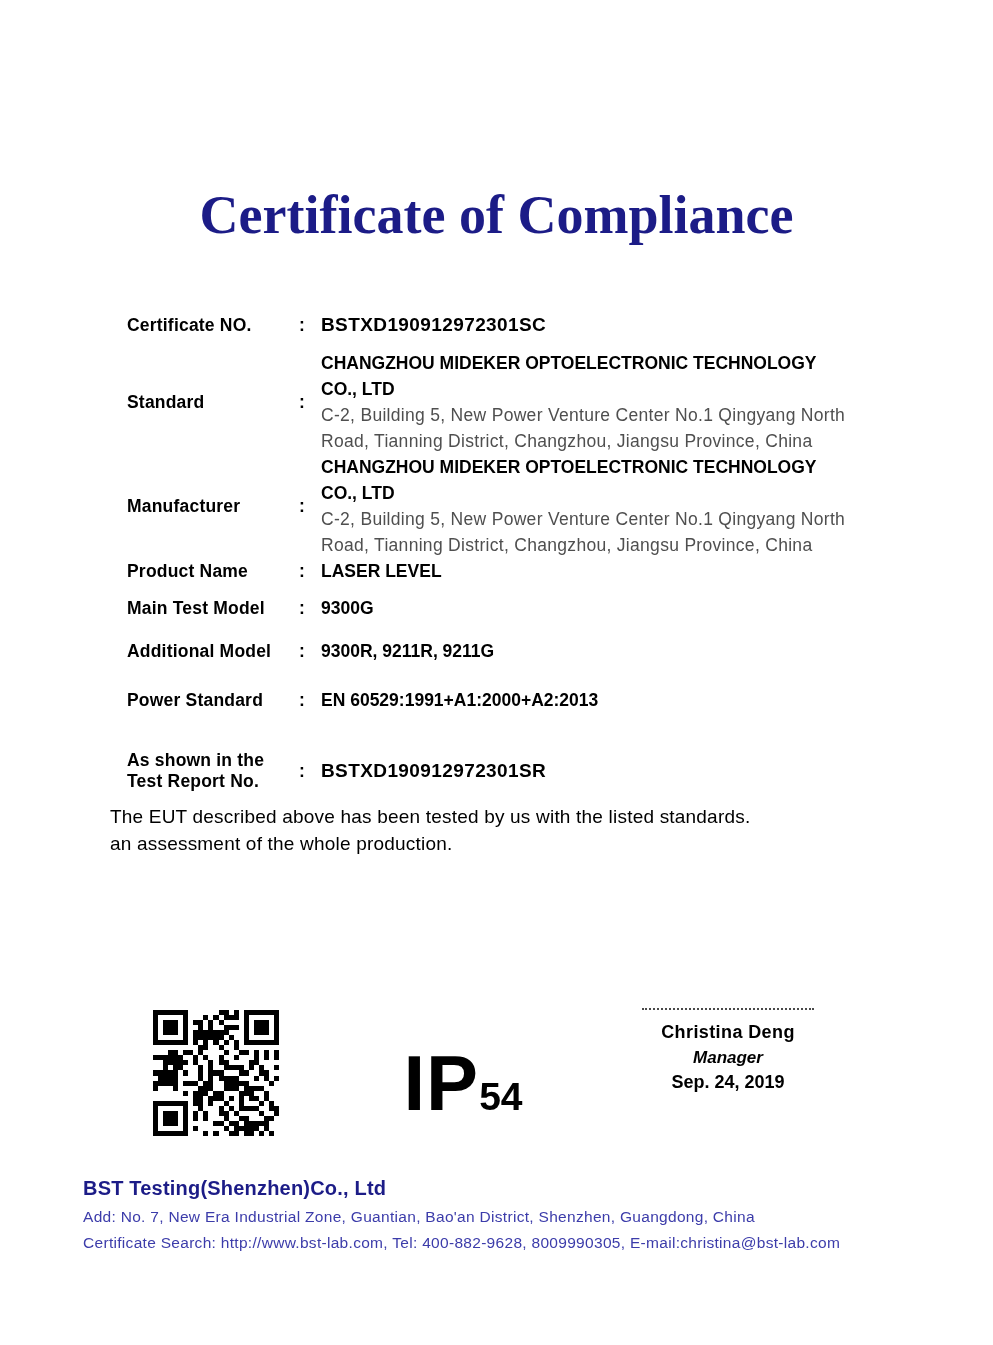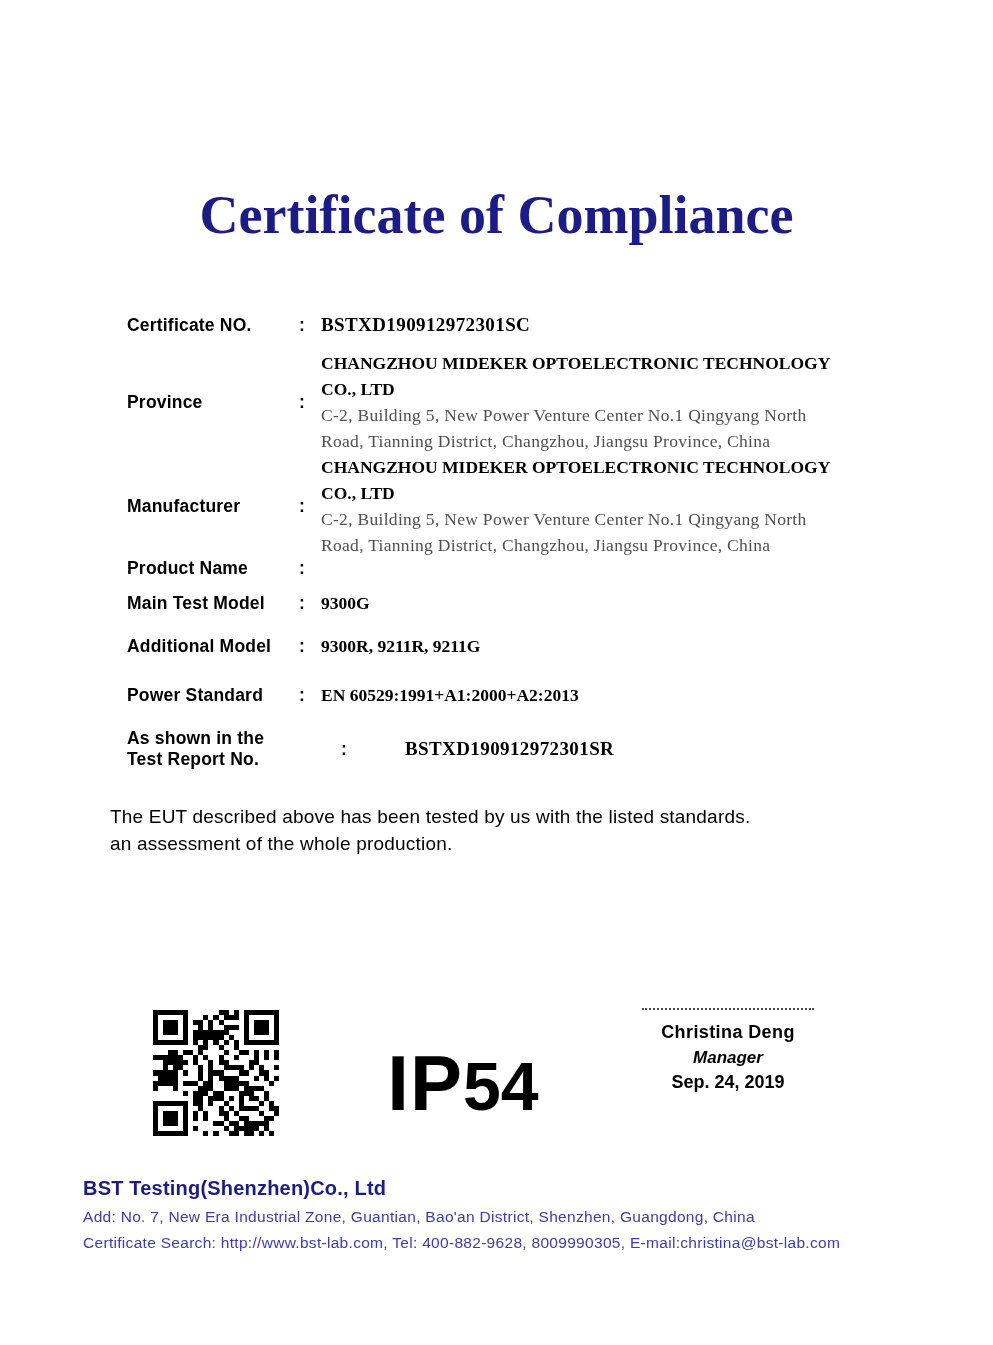--- a/index.html
+++ b/index.html
@@ -24,42 +24,42 @@
     font-size: 17.5px;
   }
   .row { display: flex; align-items: center; }
   .lbl {
     flex: 0 0 172px; width: 172px;
     font-weight: 700; line-height: 21px;
     letter-spacing: 0.2px; white-space: pre-line;
   }
   .colon { flex: 0 0 22px; width: 22px; font-weight: 700; }
   .val { flex: 1; }
-  .vline { line-height: 26px; font-family: Liberation Serif, serif; }
+  .vline { line-height: 26px; }
   .v-bold { font-weight: 700; }
   .v-strong { font-weight: 700; font-size: 19px; letter-spacing: 0.4px; }
   .v-addr { color: var(--address-gray, #4f4f4f); letter-spacing: 0.3px; }
   .row-cert { margin-bottom: 12px; }
   .row-main { margin-top: 11px; }
   .row-additional { margin-top: 17px; }
   .row-standard { margin-top: 23px; }
-  .row-report { margin-top: 20px; gap: 42px; }
+  .row-report { margin-top: 37px; }
   .statement {
     position: absolute; top: 804px; left: 110px; width: 782px;
     font-size: 19px; line-height: 26.5px; letter-spacing: 0.2px;
   }
   .st-just { text-align: justify; text-align-last: justify; }
   .qr { position: absolute; left: 153px; top: 1010px; width: 126px; height: 126px; fill: #000; }
   .ip-badge {
     position: absolute; left: 348px; top: 1044px; width: 230px;
     display: flex; align-items: baseline; justify-content: center;
     font-weight: 700; color: #000;
   }
   .ip-prefix { font-size: 78px; line-height: 1; letter-spacing: 1px; }
-  .ip-digits { font-size: 68px; line-height: 1; }
+  .ip-digits { font-size: 39px; line-height: 1; }
   .signature { position: absolute; left: 618px; top: 998px; width: 220px; text-align: center; }
   .sig-line { width: 172px; margin: 0 auto 10px auto; height: 10px; border-bottom: 2px dotted #4a4a4a; }
   .sig-name { font-size: 18px; font-weight: 600; letter-spacing: 0.4px; line-height: 25px; text-align: center; }
   .sig-role { font-size: 17px; font-weight: 700; line-height: 25px; font-style: italic; }
   .sig-date { font-size: 18px; font-weight: 700; line-height: 25px; }
   .footer { position: absolute; left: 83px; top: 1176px; width: 810px; }
   .footer-company {
     color: var(--title-navy, #1c1c87);
     font-size: 20px; font-weight: 700; letter-spacing: 0.2px; line-height: 24px;
   }
@@ -83,21 +83,21 @@
 
     <div class="row row-cert">
       <div class="lbl">Certificate NO.</div>
       <div class="colon">:</div>
       <div class="val">
         <div class="vline v-strong">BSTXD190912972301SC</div>
       </div>
     </div>
 
     <div class="row">
-      <div class="lbl">Province</div>
+      <div class="lbl">Standard</div>
       <div class="colon">:</div>
       <div class="val">
         <div class="vline v-bold">CHANGZHOU MIDEKER OPTOELECTRONIC TECHNOLOGY</div>
         <div class="vline v-bold">CO., LTD</div>
         <div class="vline v-addr">C-2, Building 5, New Power Venture Center No.1 Qingyang North</div>
         <div class="vline v-addr">Road, Tianning District, Changzhou, Jiangsu Province, China</div>
       </div>
     </div>
 
     <div class="row">
@@ -107,20 +107,23 @@
         <div class="vline v-bold">CHANGZHOU MIDEKER OPTOELECTRONIC TECHNOLOGY</div>
         <div class="vline v-bold">CO., LTD</div>
         <div class="vline v-addr">C-2, Building 5, New Power Venture Center No.1 Qingyang North</div>
         <div class="vline v-addr">Road, Tianning District, Changzhou, Jiangsu Province, China</div>
       </div>
     </div>
 
     <div class="row">
       <div class="lbl">Product Name</div>
       <div class="colon">:</div>
+      <div class="val">
+        <div class="vline v-bold">LASER LEVEL</div>
+      </div>
     </div>
 
     <div class="row row-main">
       <div class="lbl">Main Test Model</div>
       <div class="colon">:</div>
       <div class="val">
         <div class="vline v-bold">9300G</div>
       </div>
     </div>
 

